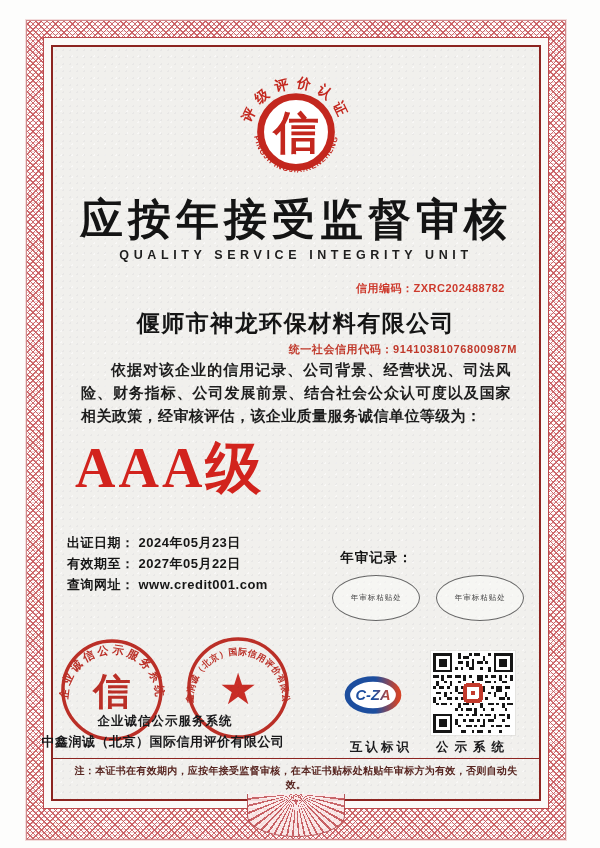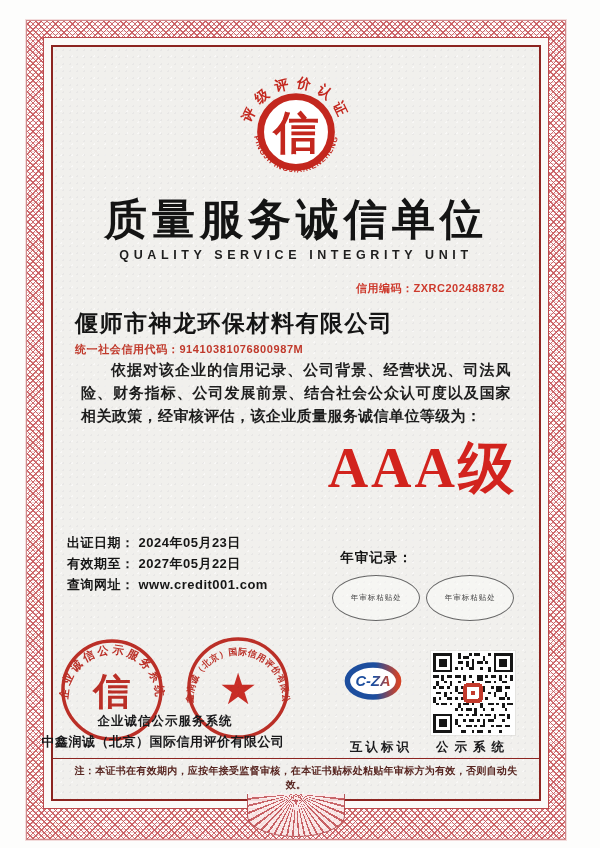--- a/index.html
+++ b/index.html
@@ -27,50 +27,50 @@
   
   .emblem{display:block;margin:24px auto 0;width:122px;height:122px;}
   svg text{font-family:"Liberation Sans","DejaVu Sans",sans-serif;}
   
   .title{margin-top:0;text-align:center;font-size:43px;line-height:52px;font-weight:900;
          letter-spacing:5px;color:#141414;}
   .subtitle{text-align:center;font-size:12.5px;line-height:16px;font-weight:700;
             letter-spacing:4.6px;color:#1e1e1e;margin-top:2px;}
   .credit-line{margin-top:18px;text-align:right;padding-right:12px;font-size:11px;
                font-weight:700;color:#cd3a2d;letter-spacing:.5px;}
-  .company{margin-top:12px;text-align:left;font-size:23px;line-height:30px;font-weight:900;
+  .company{margin-top:12px;text-align:center;font-size:23px;line-height:30px;font-weight:900;
            letter-spacing:1.5px;color:#151515;}
-  .uscc{margin-top:4px;text-align:left;font-size:11px;line-height:14px;font-weight:700;
+  .uscc{margin-top:4px;text-align:right;font-size:11px;line-height:14px;font-weight:700;
         color:#c0392b;letter-spacing:.6px;}
   .statement{margin:2px 6px 0;font-size:15px;line-height:23px;font-weight:700;color:#1d1d1d;
              text-align:justify;text-indent:2em;letter-spacing:.4px;}
-  .grade{margin-top:8px;text-align:right;font-family:"Liberation Serif","DejaVu Serif",serif;
+  .grade{margin-top:8px;text-align:left;font-family:"Liberation Serif","DejaVu Serif",serif;
          font-size:56px;line-height:66px;font-weight:700;color:#d2231d;letter-spacing:3px;}
   
   .details-row{display:flex;margin-top:34px;}
   .fields{flex:0 0 60%;margin-left:-8px;}
   .field{font-size:13px;line-height:15px;margin-bottom:6px;font-weight:700;color:#161616;
          letter-spacing:.5px;}
   .field .lbl{margin-right:4px;}
   .annual{flex:1;padding-top:14px;}
   .annual-label{font-size:13.5px;font-weight:900;color:#161616;letter-spacing:1px;margin-left:8px;}
-  .stickers{display:flex;gap:6px;margin-top:8px;}
+  .stickers{display:flex;gap:16px;margin-top:8px;}
   .sticker{width:86px;height:44px;border:1.5px solid #666;border-radius:50%;
            display:flex;align-items:center;justify-content:center;background:rgba(252,252,250,.5);}
   .sticker span{font-size:7.5px;color:#4a4a4a;letter-spacing:1px;}
   
   .bottom-row{position:relative;margin-top:14px;height:122px;}
   .seal{position:absolute;mix-blend-mode:multiply;opacity:.95;}
   .seal-public{left:-16px;top:2px;}
   .seal-agency{left:110px;top:0;}
   .org-line1{position:absolute;left:-60px;top:78px;width:300px;text-align:center;
              font-size:12.5px;font-weight:900;color:#19191b;letter-spacing:1px;z-index:1;}
   .org-line2{position:absolute;left:-72px;top:98px;width:320px;text-align:center;
              font-size:13px;font-weight:900;color:#19191b;letter-spacing:.5px;z-index:1;}
-  .cza-box{position:absolute;left:266px;top:22px;width:64px;text-align:center;}
+  .cza-box{position:absolute;left:266px;top:36px;width:64px;text-align:center;}
   .mutual-label{position:absolute;left:264px;top:104px;width:84px;text-align:center;
                 font-size:12.5px;font-weight:900;letter-spacing:3px;color:#19191b;}
   .qr{position:absolute;left:356px;top:16px;width:84px;height:84px;background:#fff;
       padding:2px;box-sizing:border-box;box-shadow:0 0 0 1px rgba(0,0,0,.05);}
   .qr svg{width:100%;height:100%;display:block;}
   .qr-label{position:absolute;left:352px;top:104px;width:92px;text-align:center;
             font-size:12.5px;font-weight:900;letter-spacing:6px;color:#19191b;}
   
   .note{position:absolute;left:0;right:0;bottom:0;border-top:1.5px solid #8c2420;
         padding:5px 20px 7px;text-align:center;font-size:10px;font-weight:700;
@@ -92,21 +92,21 @@
           <circle cx="62" cy="62" r="36" fill="#ffffff" stroke="#c3271e" stroke-width="7"></circle>
           <text font-size="14" font-weight="bold" fill="#c3271e" letter-spacing="7" text-anchor="middle">
             <textPath href="#arcTop" startOffset="50%">评级评价认证</textPath>
           </text>
           <text font-size="7.6" font-weight="bold" fill="#c3271e" letter-spacing="1" text-anchor="middle">
             <textPath href="#arcBot" startOffset="50%">PINGJIPINGJIA.RENZHENG</textPath>
           </text>
           <text x="62" y="78" font-size="46" font-weight="900" fill="#c3271e" text-anchor="middle">信</text>
         </svg>
 
-        <div class="title">质量服务诚信单位</div>
+        <div class="title">应按年接受监督审核</div>
         <div class="subtitle">QUALITY SERVICE INTEGRITY UNIT</div>
         <div class="credit-line">信用编码：ZXRC202488782</div>
 
         <div class="company">偃师市神龙环保材料有限公司</div>
         <div class="uscc">统一社会信用代码：91410381076800987M</div>
 
         <div class="statement">依据对该企业的信用记录、公司背景、经营状况、司法风险、财务指标、公司发展前景、结合社会公众认可度以及国家相关政策，经审核评估，该企业质量服务诚信单位等级为：</div>
 
         <div class="grade">AAA级</div>
 

